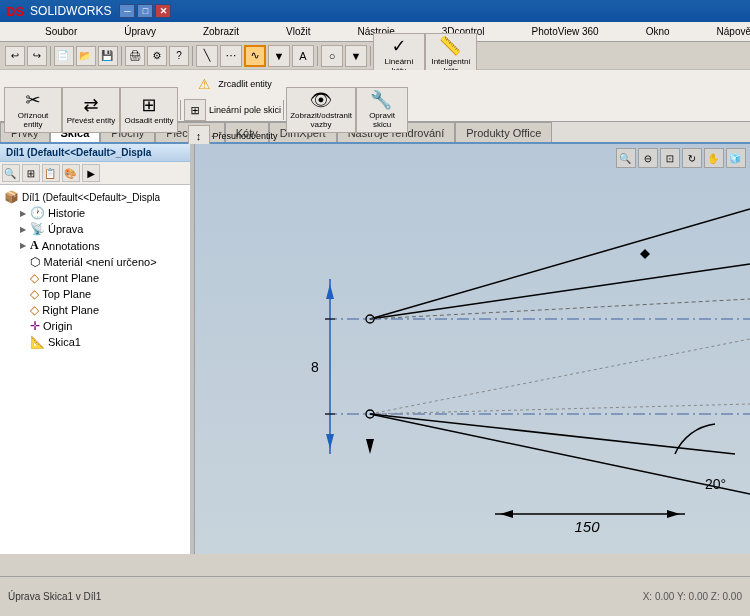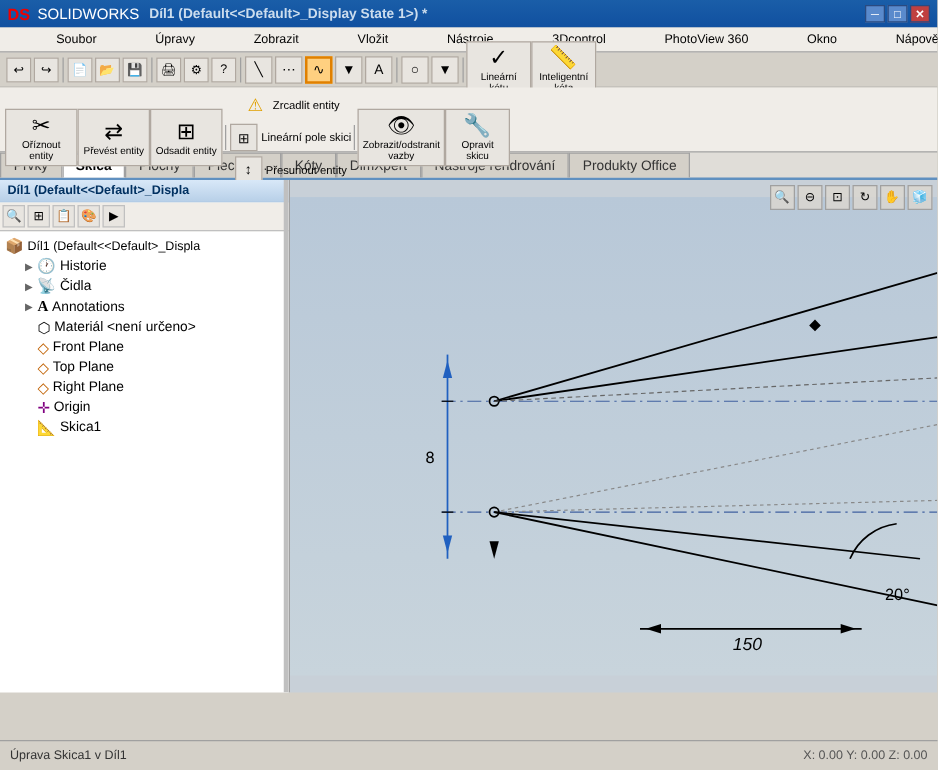--- a/index.html
+++ b/index.html
@@ -122,21 +122,21 @@
     }
 
     
     #main {
       display: flex;
       height: calc(616px - 22px - 20px - 52px - 28px - 22px - 24px);
     }
 
     
     #sidebar {
-      width: 232px;
+      width: 195px;
       background: #fff;
       border-right: 1px solid #a0a0a0;
       overflow: hidden;
       position: relative;
     }
     #sidebar-header {
       background: linear-gradient(to bottom, #d8e8f8, #b8d0e8);
       padding: 3px 6px;
       font-size: 10px;
       font-weight: bold;
@@ -202,21 +202,21 @@
       font-weight: bold;
       font-size: 12px;
       margin-bottom: 4px;
       color: #003060;
     }
     #tooltip-popup .tt-body { color: #333; line-height: 1.4; }
 
     
     #status-bar {
       background: #d4d0c8;
-      height: 24px;
+      height: 40px;
       border-top: 1px solid #a0a0a0;
       display: flex;
       align-items: center;
       padding: 0 8px;
       font-size: 10px;
       color: #333;
       position: absolute;
       bottom: 0;
       left: 0;
       right: 0;
@@ -238,21 +238,20 @@
       display: flex; align-items: center; justify-content: center;
       font-size: 10px; cursor: pointer;
     }
   </style>
 </head>
 <body>
 
 <div id="title-bar">
   <span class="sw-logo">DS</span>
   <span style="font-weight:normal;font-size:12px;margin-right:8px;">SOLIDWORKS</span>
-  <span class="title-text">Díl1 (Default&lt;&lt;Default&gt;_Display State 1&gt;) *</span>
   <div class="win-controls">
     <div class="win-btn">─</div>
     <div class="win-btn">□</div>
     <div class="win-btn" style="background:#c04040;">✕</div>
   </div>
 </div>
 
 <div id="menu-bar">
   <span class="menu-item">Soubor</span>
   <span class="menu-item">Úpravy</span>
@@ -384,21 +383,21 @@
         <span class="indent"></span>
         <span class="arrow">▶</span>
         <span class="icon">🕐</span>
         <span>Historie</span>
       </div>
 
       <div class="tree-item">
         <span class="indent"></span>
         <span class="arrow">▶</span>
         <span class="icon">📡</span>
-        <span>Čidla</span>
+        <span>Úprava</span>
       </div>
 
       <div class="tree-item">
         <span class="indent"></span>
         <span class="arrow">▶</span>
         <span class="icon" style="font-family:serif;font-weight:bold;">A</span>
         <span>Annotations</span>
       </div>
 
       <div class="tree-item">

